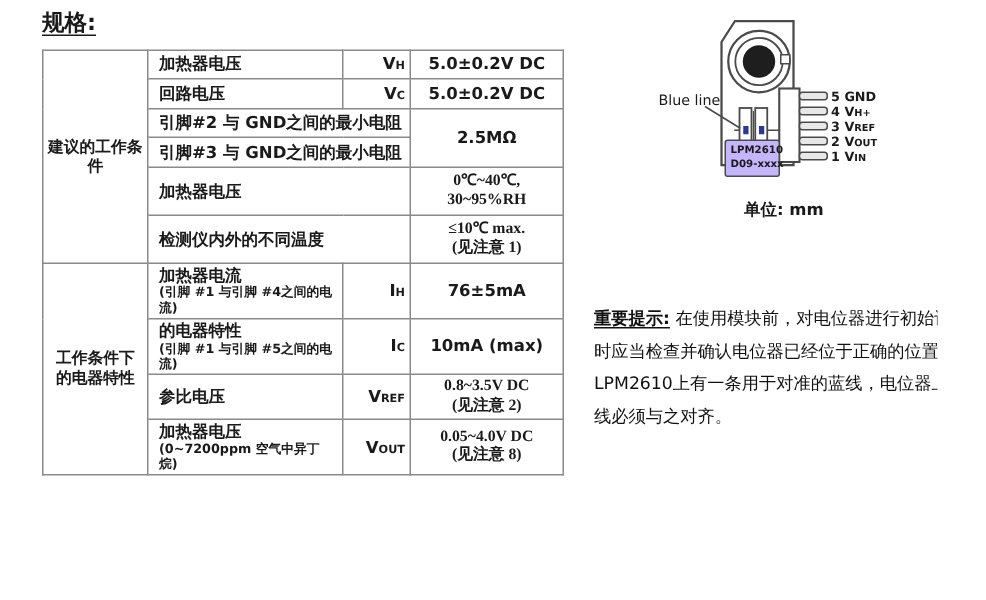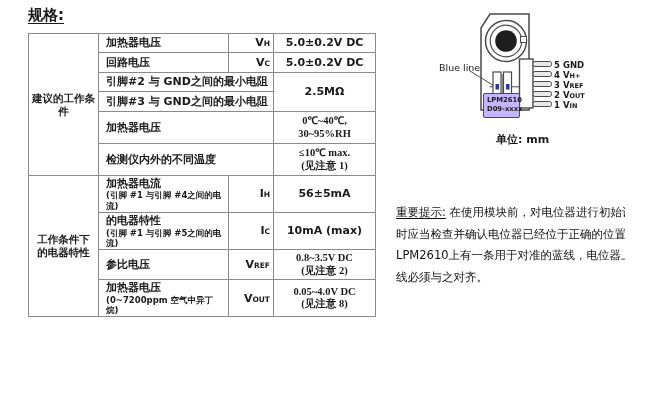--- a/index.html
+++ b/index.html
@@ -27,21 +27,21 @@
   .pin-label{position:absolute;left:554px;font-size:8.5px;font-weight:600;line-height:10px;white-space:nowrap;}
   .pin-label .num{margin-right:3px;}
   .pin-label .sub{font-size:6.5px;}
   .module-box{position:absolute;left:483px;top:93px;width:37px;height:25px;box-sizing:border-box;
               background:#c4b5fd;border:1px solid #4a4a4a;border-radius:2px;padding:2px 0 0 3px;
               font-size:6.8px;font-weight:bold;line-height:9px;white-space:nowrap;}
   .unit-label{position:absolute;left:496px;top:132px;font-size:11px;font-weight:bold;}
   
   .note{position:absolute;left:396px;top:202px;width:260px;font-size:11.5px;line-height:21.5px;
         color:#111;}
-  .note-label{font-weight:normal;text-decoration:underline;text-underline-offset:2px;}
+  .note-label{font-weight:bold;text-decoration:underline;text-underline-offset:2px;}
 </style>
 </head>
 <body>
 
 <div class="canvas">
 
   <div class="title">规格:</div>
 
   <table class="spec-table">
     <colgroup>
@@ -86,21 +86,21 @@
     <tr class="h29">
       <td class="group" rowspan="4">
         <span style="display:block">工作条件下</span>
         <span style="display:block">的电器特性</span>
       </td>
       <td class="param">
         <span style="display:block">加热器电流</span>
         <span class="param-note">(引脚 #1 与引脚 #4之间的电流)</span>
       </td>
       <td class="sym"><span>I</span><span class="sub">H</span></td>
-      <td class="val">56±5mA</td>
+      <td class="val">76±5mA</td>
     </tr>
     <tr class="h28">
       <td class="param">
         <span style="display:block">的电器特性</span>
         <span class="param-note">(引脚 #1 与引脚 #5之间的电流)</span>
       </td>
       <td class="sym"><span>I</span><span class="sub">C</span></td>
       <td class="val">10mA (max)</td>
     </tr>
     <tr class="h30">

